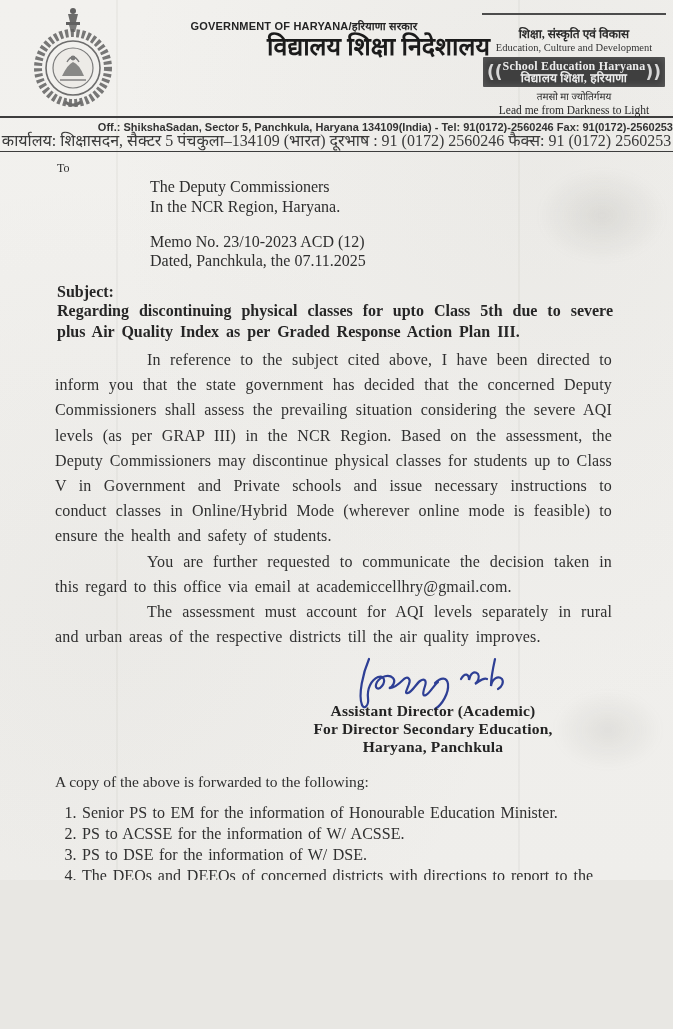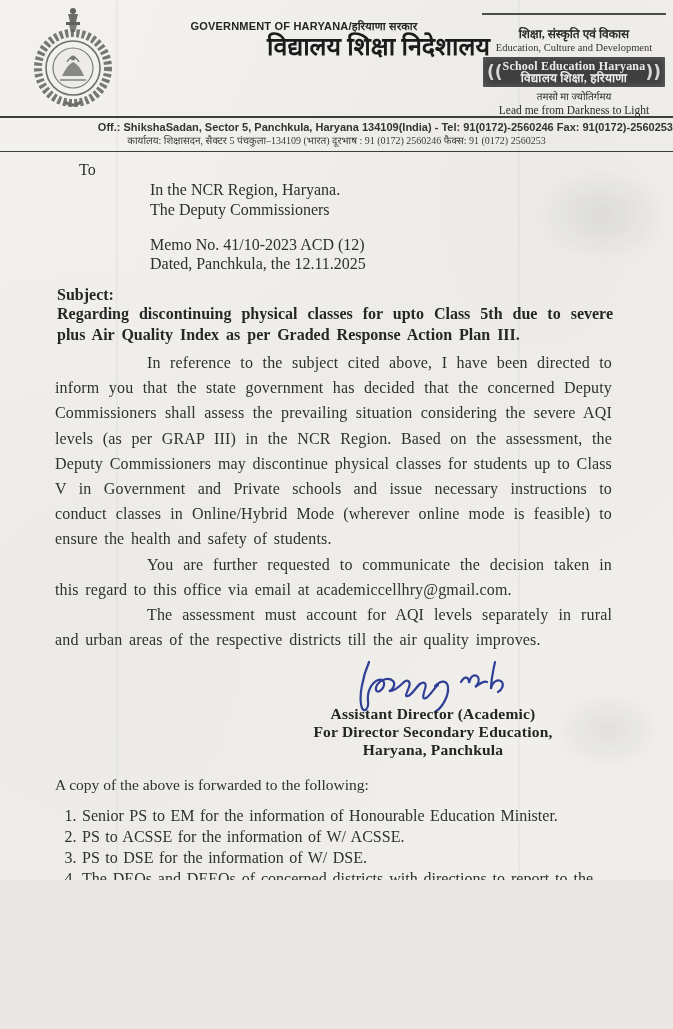--- a/index.html
+++ b/index.html
@@ -34,24 +34,24 @@
                  box-shadow:inset 0 0 8px rgba(255,255,255,.18); }
   .banner-brace { font-family:"DejaVu Sans", sans-serif; font-size:17px; font-weight:bold; color:#d6d6d6; line-height:17px; }
   .banner-text  { flex:1; font-size:12px; line-height:12px; font-weight:bold; letter-spacing:.2px; }
   .logo-motto-hi { font-size:10px; color:#2a2a2a; margin-top:3px; line-height:13px; }
   .logo-motto-en { font-size:11.5px; color:#2a2a2a; line-height:14px; }
 
   .rule { border:0; border-top:2px solid #3d3d3d; margin:0; }
   .rule-thin { border:0; border-top:1.5px solid #3d3d3d; margin:0; }
   .addr { text-align:center; padding:2px 0 3px 0; }
   .addr-en { font-family:"Liberation Sans", sans-serif; font-weight:bold; font-size:11px; color:#333; line-height:14px;text-align:right; }
-  .addr-hi { font-size:10px; color:#3a3a3a; line-height:14px; }
+  .addr-hi { font-size:16px; color:#3a3a3a; line-height:14px; }
 
   
-  .to-label { margin:9px 0 0 79px; font-size:16px; }
+  .to-label { margin:9px 0 0 57px; font-size:12px; }
   .recipient { margin:1px 0 0 150px; font-size:16px; line-height:20px; }
   .memo { margin:15px 0 0 150px; font-size:16px; line-height:19px; }
 
   .subject-row { display:flex; margin:13px 60px 0 57px;flex-direction:column; }
   .subject-label { font-weight:bold; font-size:16px; width:93px; flex-shrink:0; color:#262626; }
   .subject-text { font-weight:bold; font-size:16px; line-height:20.5px; text-align:justify;
                   word-spacing:3px; color:#262626; }
 
   .body-text { margin:5px 61px 0 55px; font-size:16px; line-height:25.2px;
                text-align:justify; word-spacing:2.5px; letter-spacing:.15px; color:#303030; }
@@ -129,27 +129,27 @@
   <hr class="rule">
   <div class="addr">
     <div class="addr-en">Off.: ShikshaSadan, Sector 5, Panchkula, Haryana 134109(India) - Tel: 91(0172)-2560246 Fax: 91(0172)-2560253</div>
     <div class="addr-hi">कार्यालय: शिक्षासदन, सैक्टर 5 पंचकुला–134109 (भारत) दूरभाष : 91 (0172) 2560246 फैक्स: 91 (0172) 2560253</div>
   </div>
   <hr class="rule-thin">
 
   <div class="to-label">To</div>
 
   <div class="recipient">
+    <div>The Deputy Commissioners</div>
     <div>In the NCR Region, Haryana.</div>
-    <div>The Deputy Commissioners</div>
   </div>
 
   <div class="memo">
-    <div>Memo No. 41/10-2023 ACD (12)</div>
-    <div>Dated, Panchkula, the 12.11.2025</div>
+    <div>Memo No. 23/10-2023 ACD (12)</div>
+    <div>Dated, Panchkula, the 07.11.2025</div>
   </div>
 
   <div class="subject-row">
     <span class="subject-label">Subject:</span>
     <span class="subject-text">Regarding discontinuing physical classes for upto Class 5th due to severe plus Air Quality Index as per Graded Response Action Plan III.</span>
   </div>
 
   <div class="body-text">
     <p>In reference to the subject cited above, I have been directed to inform you that the state government has decided that the concerned Deputy Commissioners shall assess the prevailing situation considering the severe AQI levels (as per GRAP III) in the NCR Region. Based on the assessment, the Deputy Commissioners may discontinue physical classes for students up to Class V in Government and Private schools and issue necessary instructions to conduct classes in Online/Hybrid Mode (wherever online mode is feasible) to ensure the health and safety of students.</p>
     <p>You are further requested to communicate the decision taken in this regard to this office via email at academiccellhry@gmail.com.</p>

